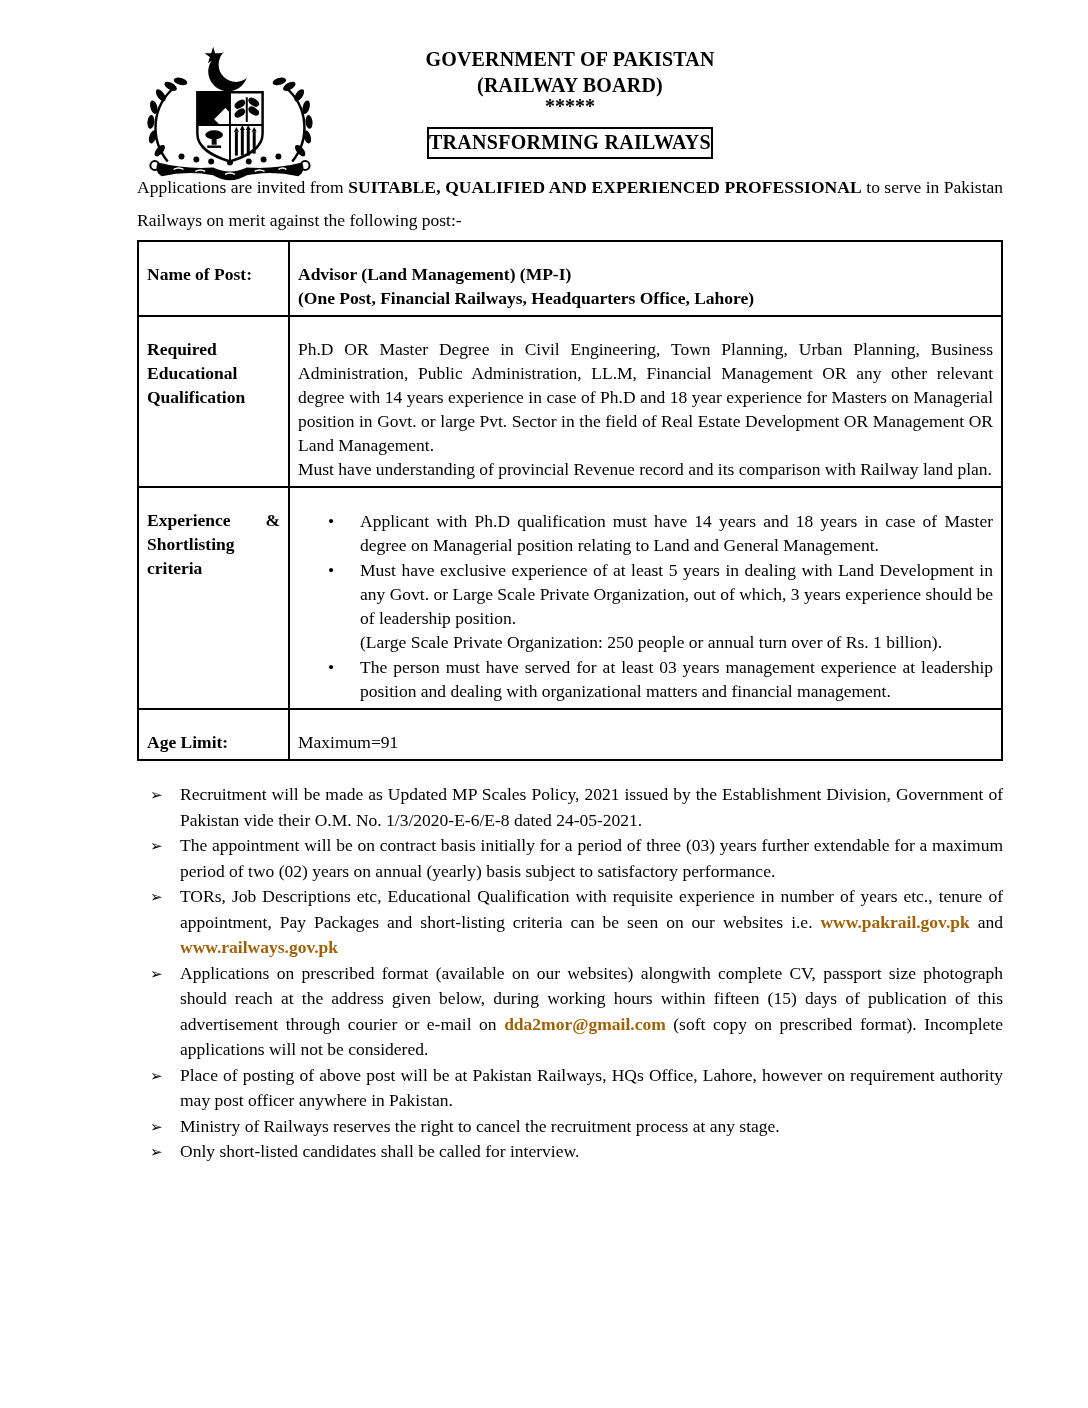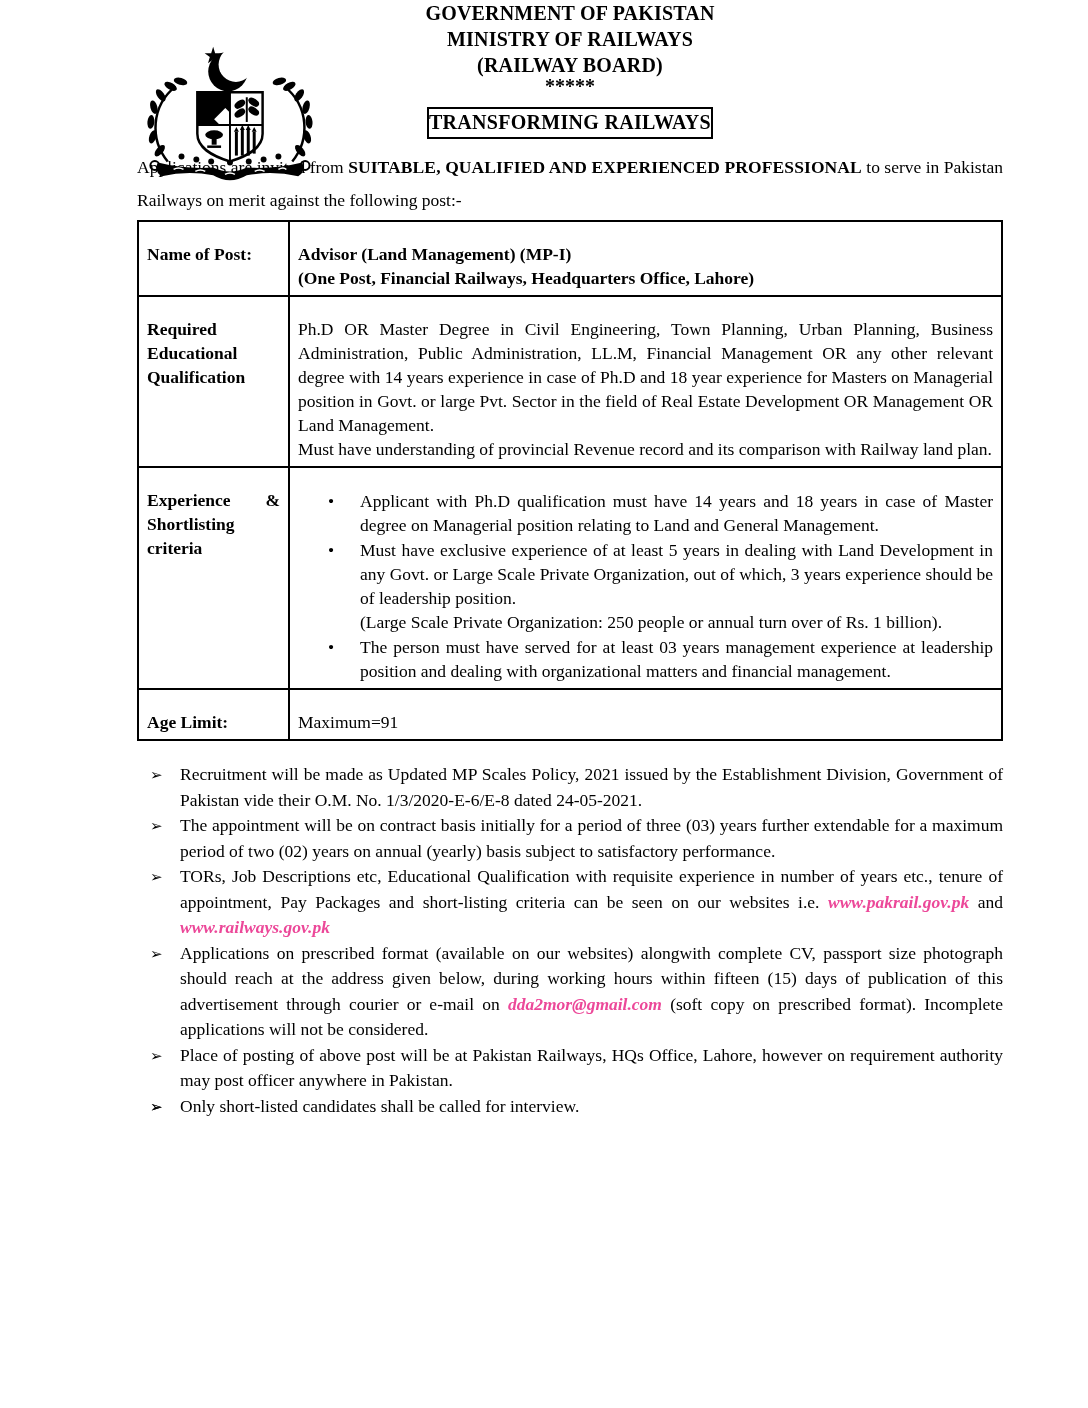--- a/index.html
+++ b/index.html
@@ -11,21 +11,21 @@
     color:#000;
     font-family:"Liberation Serif", serif;
     overflow:hidden;
   }
   .content { margin-left:137px; width:866px; }
 
   
   .emblem { position:absolute; left:138px; top:44px; width:178px; height:150px; }
 
   
-  .header-text { text-align:center; }
+  .header-text { padding-top:46px; text-align:center; }
   .h-line { font-size:20px; line-height:26px; font-weight:bold; letter-spacing:.2px; }
   .stars { font-size:20px; line-height:16px; font-weight:bold; }
   .job-opportunity { margin-top:34px; text-align:center; font-size:20px; font-weight:bold; letter-spacing:.3px; }
   .banner-row { margin-top:13px; text-align:center; }
   .banner {
     display:inline-block; border:2px solid #000;
     padding:2px 0 3px; font-size:20px; font-weight:bold; letter-spacing:.3px;
   }
 
   
@@ -43,21 +43,21 @@
   td.cell-value { text-align:justify; }
   .bold-line { font-weight:bold; }
   .exp-item { position:relative; padding-left:62px; text-align:justify; margin-top:1px; }
   .exp-item .bullet-glyph { position:absolute; left:30px; top:0; }
   .exp-cont { position:relative; padding-left:62px; text-align:justify; }
 
   
   .notes { margin-top:21px; margin-left:13px; width:853px; }
   .note { position:relative; padding-left:30px; font-size:17.5px; line-height:25.5px; text-align:justify; }
   .note .note-marker { position:absolute; left:0; top:1px; font-size:15px; }
-  .link { color:#ec4899; font-weight:bold; text-decoration:none; cursor:pointer;font-style:italic; }
+  .link { color:#a16207; font-weight:bold; text-decoration:none; cursor:pointer; }
 
   
   .signature { margin-top:1px; margin-left:437px; width:455px; text-align:center; font-size:17.5px; line-height:25px; }
   .sig-title { font-weight:bold; }
   .sig-phone b { font-weight:bold; }
   sup { font-size:11px; vertical-align:super; line-height:0; }
 </style>
 </head>
 <body>
 
@@ -147,21 +147,20 @@
           <path d="M118 128 q5 -3 10 0"></path>
           <path d="M142 126 q5 -3 8 0"></path>
       </g>
     </svg>
   </div>
 
   <div class="content">
 
     <div class="header-text">
       <div class="h-line">GOVERNMENT OF PAKISTAN</div>
-      <div class="h-line">MINISTRY OF RAILWAYS</div>
       <div class="h-line">(RAILWAY BOARD)</div>
       <div class="stars">*****</div>
     </div>
 
 
     <div class="banner-row">
       <span class="banner">TRANSFORMING RAILWAYS</span>
     </div>
 
     <p class="intro"><span>Applications are invited from </span><b>SUITABLE, QUALIFIED AND EXPERIENCED PROFESSIONAL</b><span> to serve in Pakistan Railways on merit against the following post:-</span></p>
@@ -197,19 +196,19 @@
       </tr>
     </tbody>
       </table>
 
     <div class="notes">
       <div class="note"><span class="note-marker">➢</span><span>Recruitment will be made as Updated MP Scales Policy, 2021 issued by the Establishment Division, Government of Pakistan vide their O.M. No. 1/3/2020-E-6/E-8 dated 24-05-2021.</span></div>
       <div class="note"><span class="note-marker">➢</span><span>The appointment will be on contract basis initially for a period of three (03) years further extendable for a maximum period of two (02) years on annual (yearly) basis subject to satisfactory performance.</span></div>
       <div class="note"><span class="note-marker">➢</span><span>TORs, Job Descriptions etc, Educational Qualification with requisite experience in number of years etc., tenure of appointment, Pay Packages and short-listing criteria can be seen on our websites i.e. </span><span class="link">www.pakrail.gov.pk</span><span> and </span><span class="link">www.railways.gov.pk</span></div>
       <div class="note"><span class="note-marker">➢</span><span>Applications on prescribed format (available on our websites) alongwith complete CV, passport size photograph should reach at the address given below, during working hours within fifteen (15) days of publication of this advertisement through courier or e-mail on </span><span class="link">dda2mor@gmail.com</span><span> (soft copy on prescribed format). Incomplete applications will not be considered.</span></div>
       <div class="note"><span class="note-marker">➢</span><span>Place of posting of above post will be at Pakistan Railways, HQs Office, Lahore, however on requirement authority may post officer anywhere in Pakistan.</span></div>
-      <div class="note"><span class="note-marker">➢</span></div>
+      <div class="note"><span class="note-marker">➢</span><span>Ministry of Railways reserves the right to cancel the recruitment process at any stage.</span></div>
       <div class="note"><span class="note-marker">➢</span><span>Only short-listed candidates shall be called for interview.</span></div>
     </div>
 
   </div>
 
 </div>
 
 </body></html>

